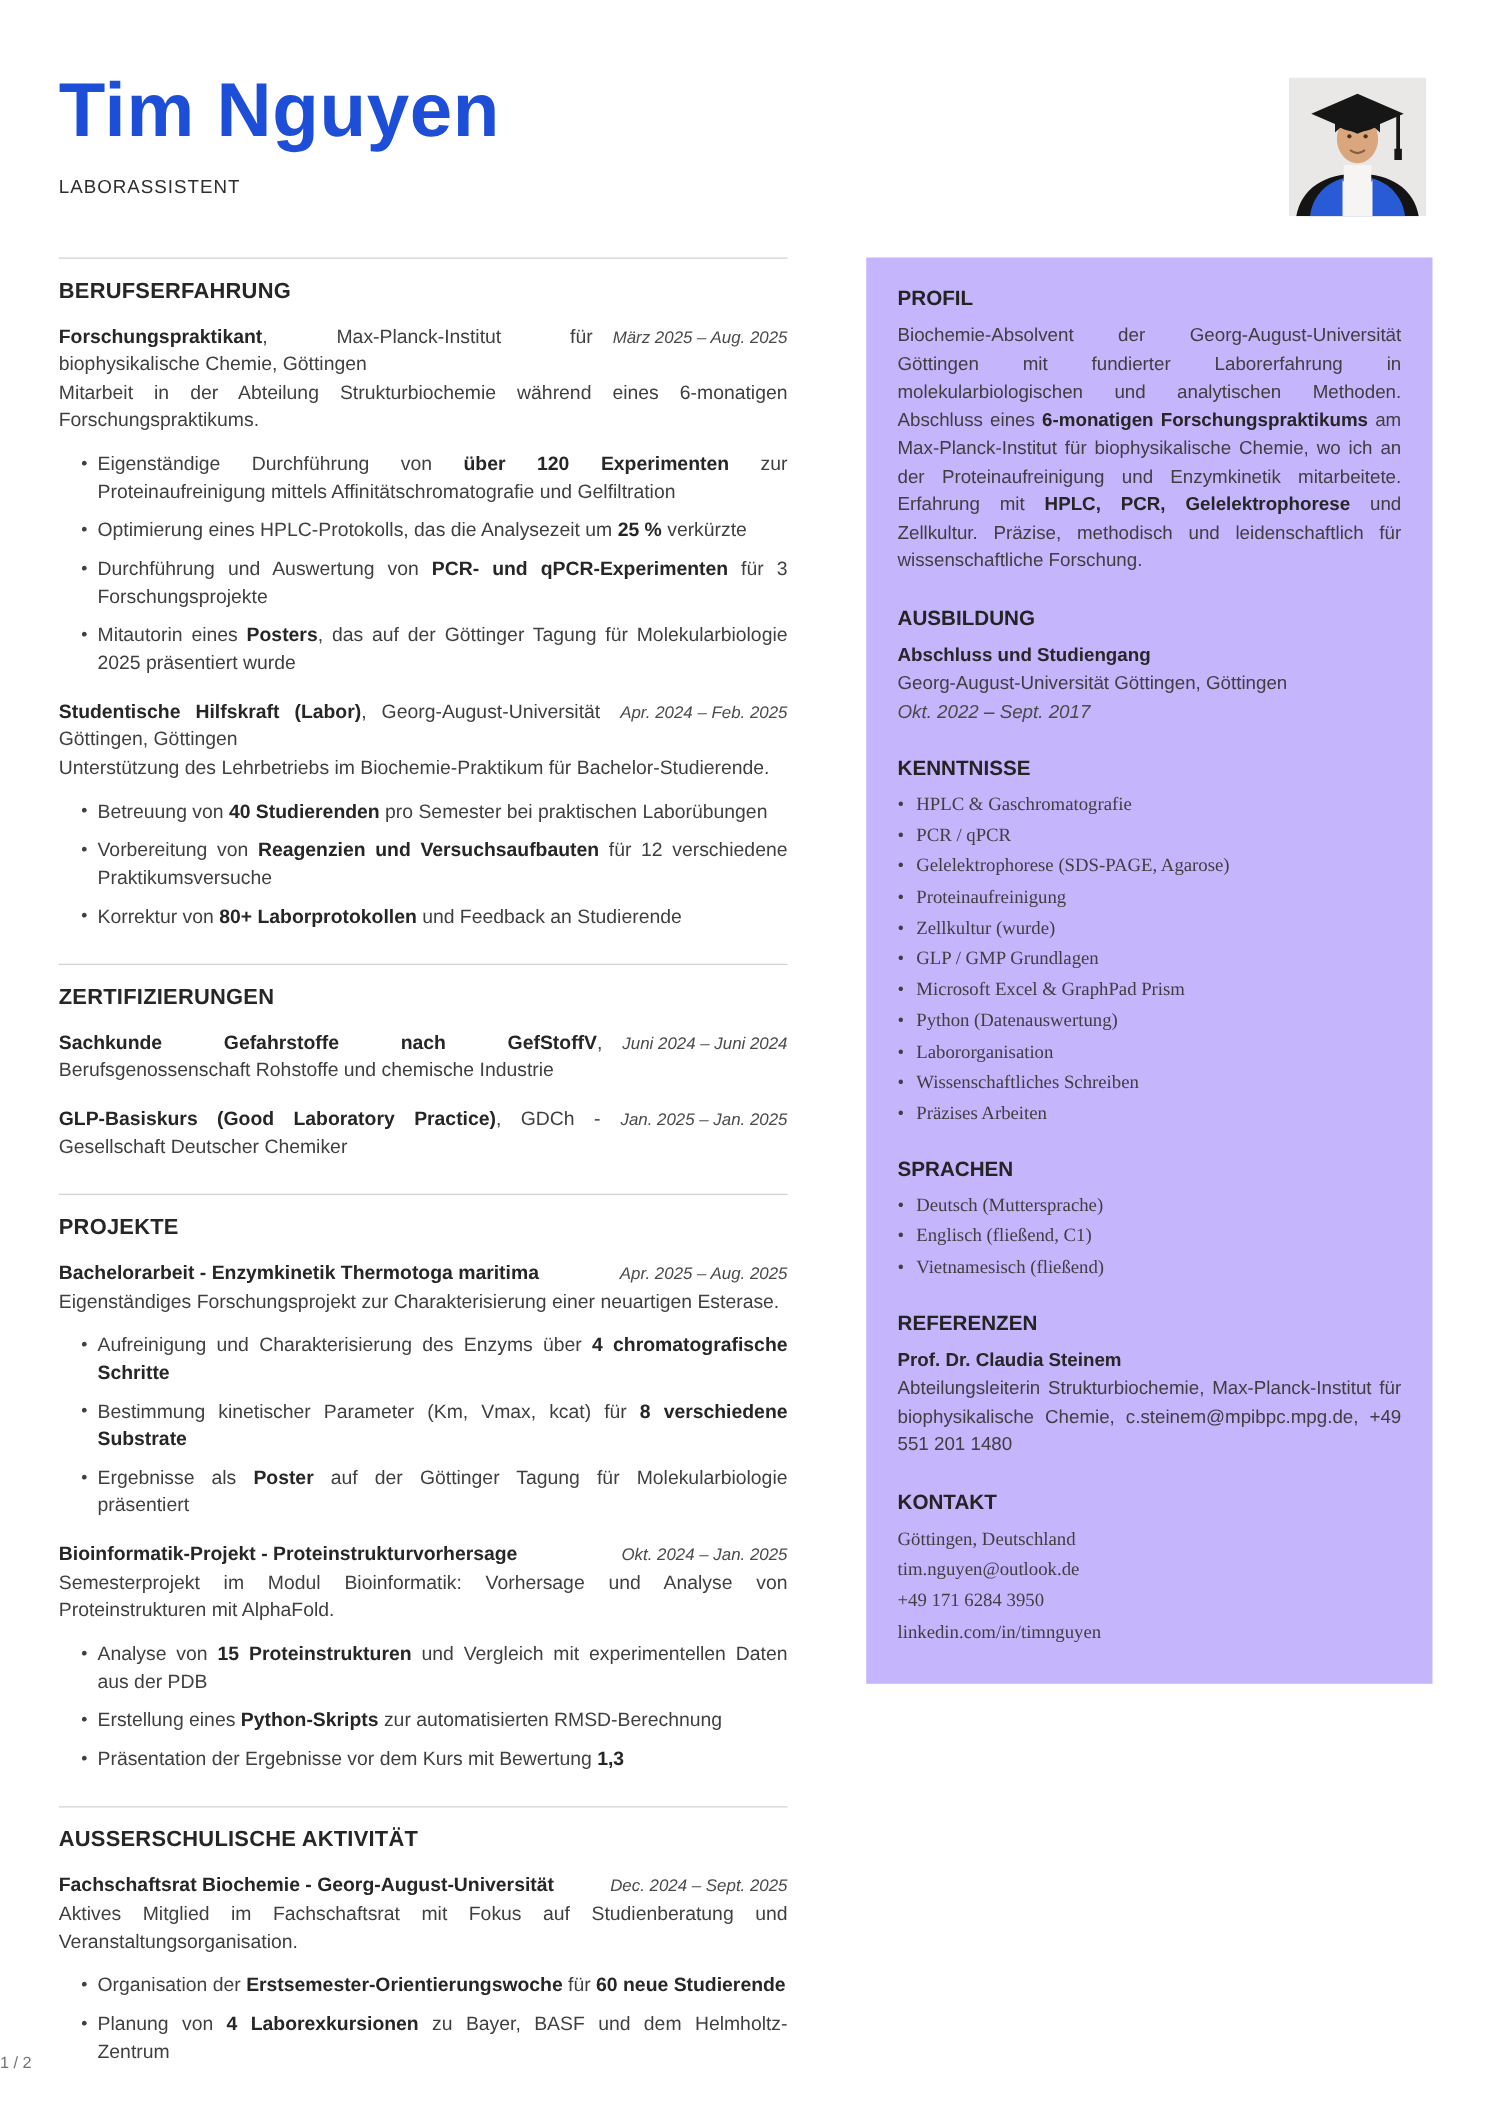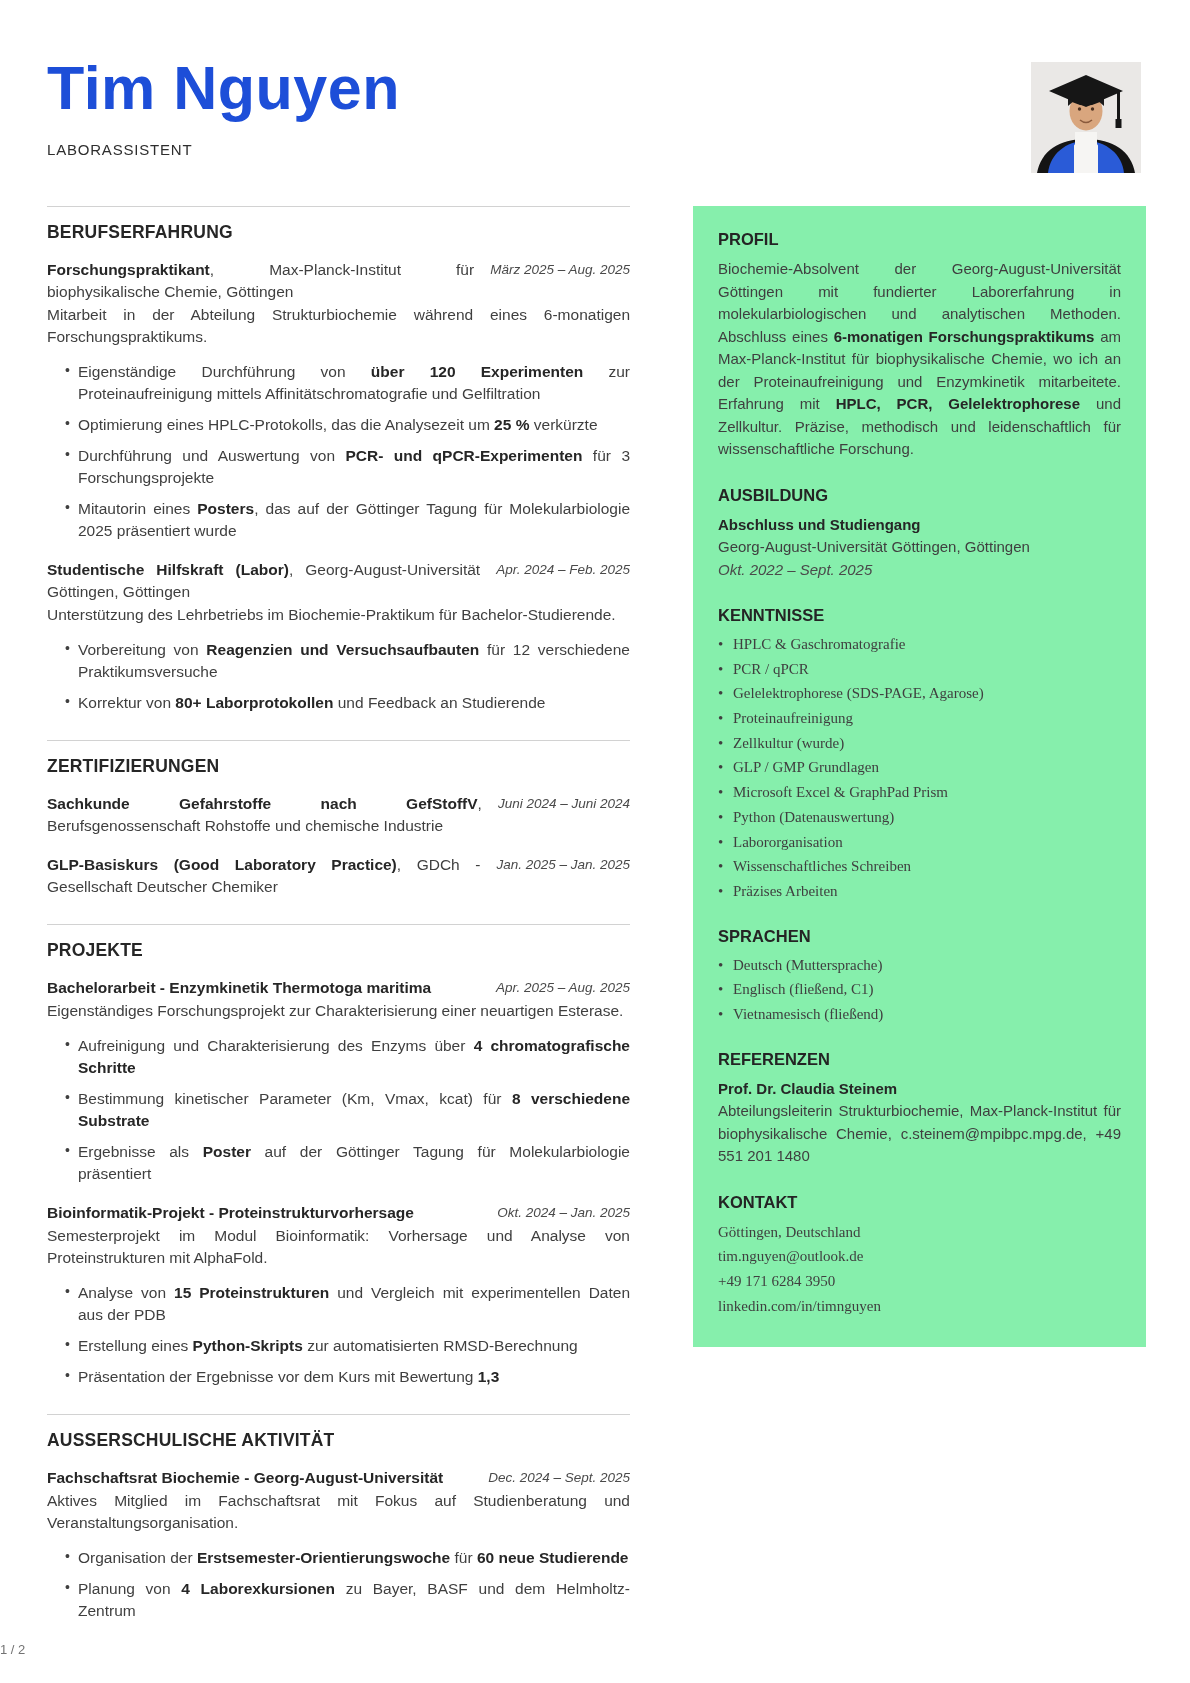--- a/index.html
+++ b/index.html
@@ -12,21 +12,21 @@
 
   
   .header{position:relative;padding:58px 49px 0 47px;height:118px;}
   .name{font-size:61px;font-weight:700;color:#1d4ed8;line-height:1;letter-spacing:.5px;margin:0;}
   .role{margin-top:22px;font-size:15px;color:#2e2e2e;letter-spacing:.8px;}
   .photo{position:absolute;top:62px;right:49px;width:110px;height:111px;display:block;}
 
   
   .columns{display:flex;align-items:flex-start;margin:30px 49px 0 47px;}
   .left-col{width:583px;margin-right:63px;flex:none;}
-  .sidebar{width:453px;flex:none;background:#86efac;padding:24px 25px 28px;box-sizing:border-box;}
+  .sidebar{width:453px;flex:none;background:#c4b5fd;padding:24px 25px 28px;box-sizing:border-box;}
 
   
   .rule{border-top:1px solid #d2d2d2;height:0;margin:0 0 15px;}
   .sec-h{font-size:17.5px;font-weight:700;color:#262626;margin:0 0 16px;letter-spacing:.2px;}
   .section{margin-bottom:26px;}
   .entry{margin-bottom:17px;}
   .entry-head{display:flex;align-items:flex-start;}
   .entry-title{flex:1;font-size:15.5px;line-height:1.42;text-align:justify;color:#3f3f3f;}
   .entry-date{margin-left:16px;font-size:13.5px;font-style:italic;color:#4a4a4a;white-space:nowrap;padding-top:3px;}
   .entry-desc{margin:1px 0 0;font-size:15.5px;line-height:1.42;text-align:justify;}
@@ -97,20 +97,21 @@
               <li class="bullet">Mitautorin eines <b>Posters</b>, das auf der Göttinger Tagung für Molekularbiologie 2025 präsentiert wurde</li>
             </ul>
           </div>
           <div class="entry">
             <div class="entry-head">
               <div class="entry-title"><b>Studentische Hilfskraft (Labor)</b>, Georg-August-Universität Göttingen, Göttingen</div>
               <div class="entry-date">Apr. 2024 – Feb. 2025</div>
             </div>
             <p class="entry-desc">Unterstützung des Lehrbetriebs im Biochemie-Praktikum für Bachelor-Studierende.</p>
             <ul class="bullets">
+              <li class="bullet">Betreuung von <b>40 Studierenden</b> pro Semester bei praktischen Laborübungen</li>
               <li class="bullet">Vorbereitung von <b>Reagenzien und Versuchsaufbauten</b> für 12 verschiedene Praktikumsversuche</li>
               <li class="bullet">Korrektur von <b>80+ Laborprotokollen</b> und Feedback an Studierende</li>
             </ul>
           </div>
         </section>
         <section class="section">
           <div class="rule"></div>
           <h2 class="sec-h">ZERTIFIZIERUNGEN</h2>
           <div class="entry">
             <div class="entry-head">
@@ -174,21 +175,21 @@
 
       <div class="sb-section">
         <h3 class="sb-h">PROFIL</h3>
         <p class="sb-text">Biochemie-Absolvent der Georg-August-Universität Göttingen mit fundierter Laborerfahrung in molekularbiologischen und analytischen Methoden. Abschluss eines <b>6-monatigen Forschungspraktikums</b> am Max-Planck-Institut für biophysikalische Chemie, wo ich an der Proteinaufreinigung und Enzymkinetik mitarbeitete. Erfahrung mit <b>HPLC, PCR, Gelelektrophorese</b> und Zellkultur. Präzise, methodisch und leidenschaftlich für wissenschaftliche Forschung.</p>
       </div>
 
       <div class="sb-section">
         <h3 class="sb-h">AUSBILDUNG</h3>
         <div class="sb-line sb-bold">Abschluss und Studiengang</div>
         <div class="sb-line">Georg-August-Universität Göttingen, Göttingen</div>
-        <div class="sb-line sb-italic">Okt. 2022 – Sept. 2025</div>
+        <div class="sb-line sb-italic">Okt. 2022 – Sept. 2017</div>
       </div>
 
       <div class="sb-section">
         <h3 class="sb-h">KENNTNISSE</h3>
         <ul class="sb-list" id="kenntnisse-list">
             <li>HPLC &amp; Gaschromatografie</li>
             <li>PCR / qPCR</li>
             <li>Gelelektrophorese (SDS-PAGE, Agarose)</li>
             <li>Proteinaufreinigung</li>
             <li>Zellkultur (wurde)</li>

